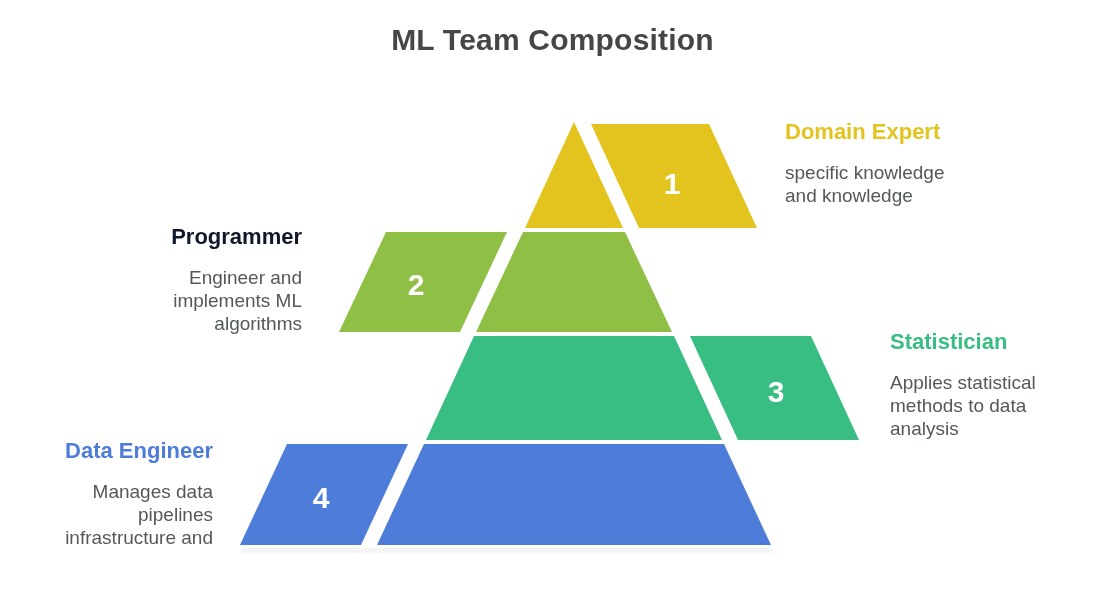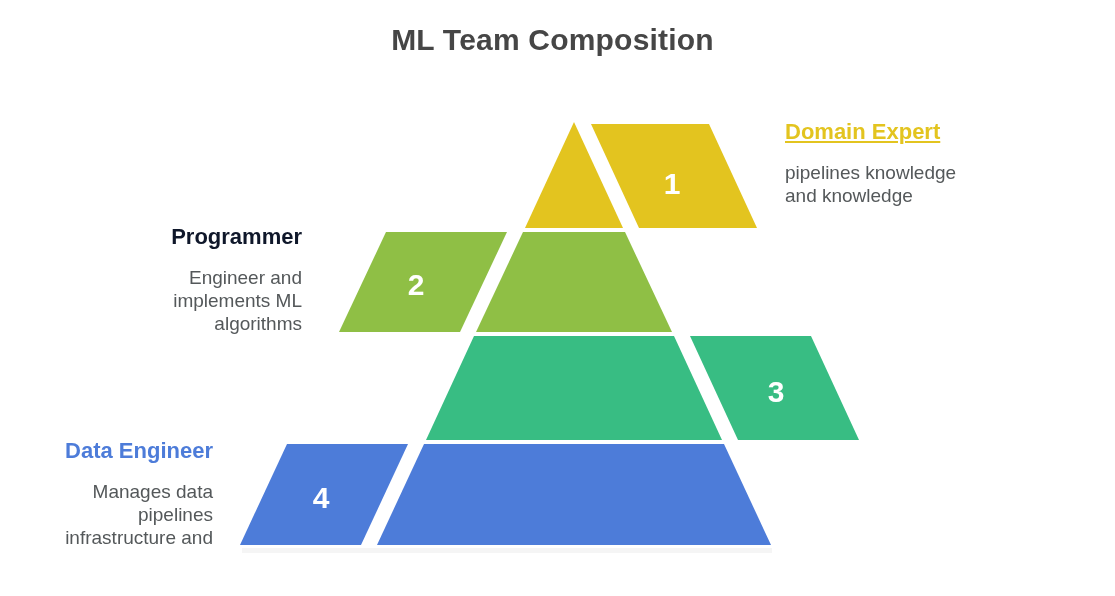--- a/index.html
+++ b/index.html
@@ -49,21 +49,21 @@
   }
   .label-block .role-desc {
     margin-top: 16px;
     font-size: 19px;
     line-height: 23px;
     color: #54585a;
   }
   .label-block .role-desc div { white-space: nowrap; }
   .align-left  { text-align: left; }
   .align-right { text-align: right; }
-  .c-yellow { color: #e3c41f; text-decoration: underline; }
+  .c-yellow { color: #e3c41f; }
   .c-lime   { color: #0f172a; }
   .c-teal   { color: #38bd83; }
   .c-blue   { color: #4d7cd9; }
 </style>
 </head>
 <body>
 
 <div class="stage">
 
   <div class="main-title">ML Team Composition</div>
@@ -86,34 +86,42 @@
 
     <text class="num" x="672" y="183" text-anchor="middle" dominant-baseline="central">1</text>
     <text class="num" x="416" y="284" text-anchor="middle" dominant-baseline="central">2</text>
     <text class="num" x="776" y="391" text-anchor="middle" dominant-baseline="central">3</text>
     <text class="num" x="321" y="497" text-anchor="middle" dominant-baseline="central">4</text>
   </svg>
 
   <div class="label-block align-left" style="left:785px; top:119px; width:190px;">
     <div class="role-title c-yellow">Domain Expert</div>
     <div class="role-desc">
-      <div>pipelines knowledge</div>
+      <div>specific knowledge</div>
       <div>and knowledge</div>
     </div>
   </div>
 
   <div class="label-block align-right" style="right:813px; top:224px; width:190px;">
     <div class="role-title c-lime">Programmer</div>
     <div class="role-desc">
       <div>Engineer and</div>
       <div>implements ML</div>
       <div>algorithms</div>
     </div>
   </div>
 
+  <div class="label-block align-left" style="left:890px; top:329px; width:190px;">
+    <div class="role-title c-teal">Statistician</div>
+    <div class="role-desc">
+      <div>Applies statistical</div>
+      <div>methods to data</div>
+      <div>analysis</div>
+    </div>
+  </div>
 
   <div class="label-block align-right" style="right:902px; top:438px; width:195px;">
     <div class="role-title c-blue">Data Engineer</div>
     <div class="role-desc">
       <div>Manages data</div>
       <div>pipelines</div>
       <div>infrastructure and</div>
     </div>
   </div>
 

